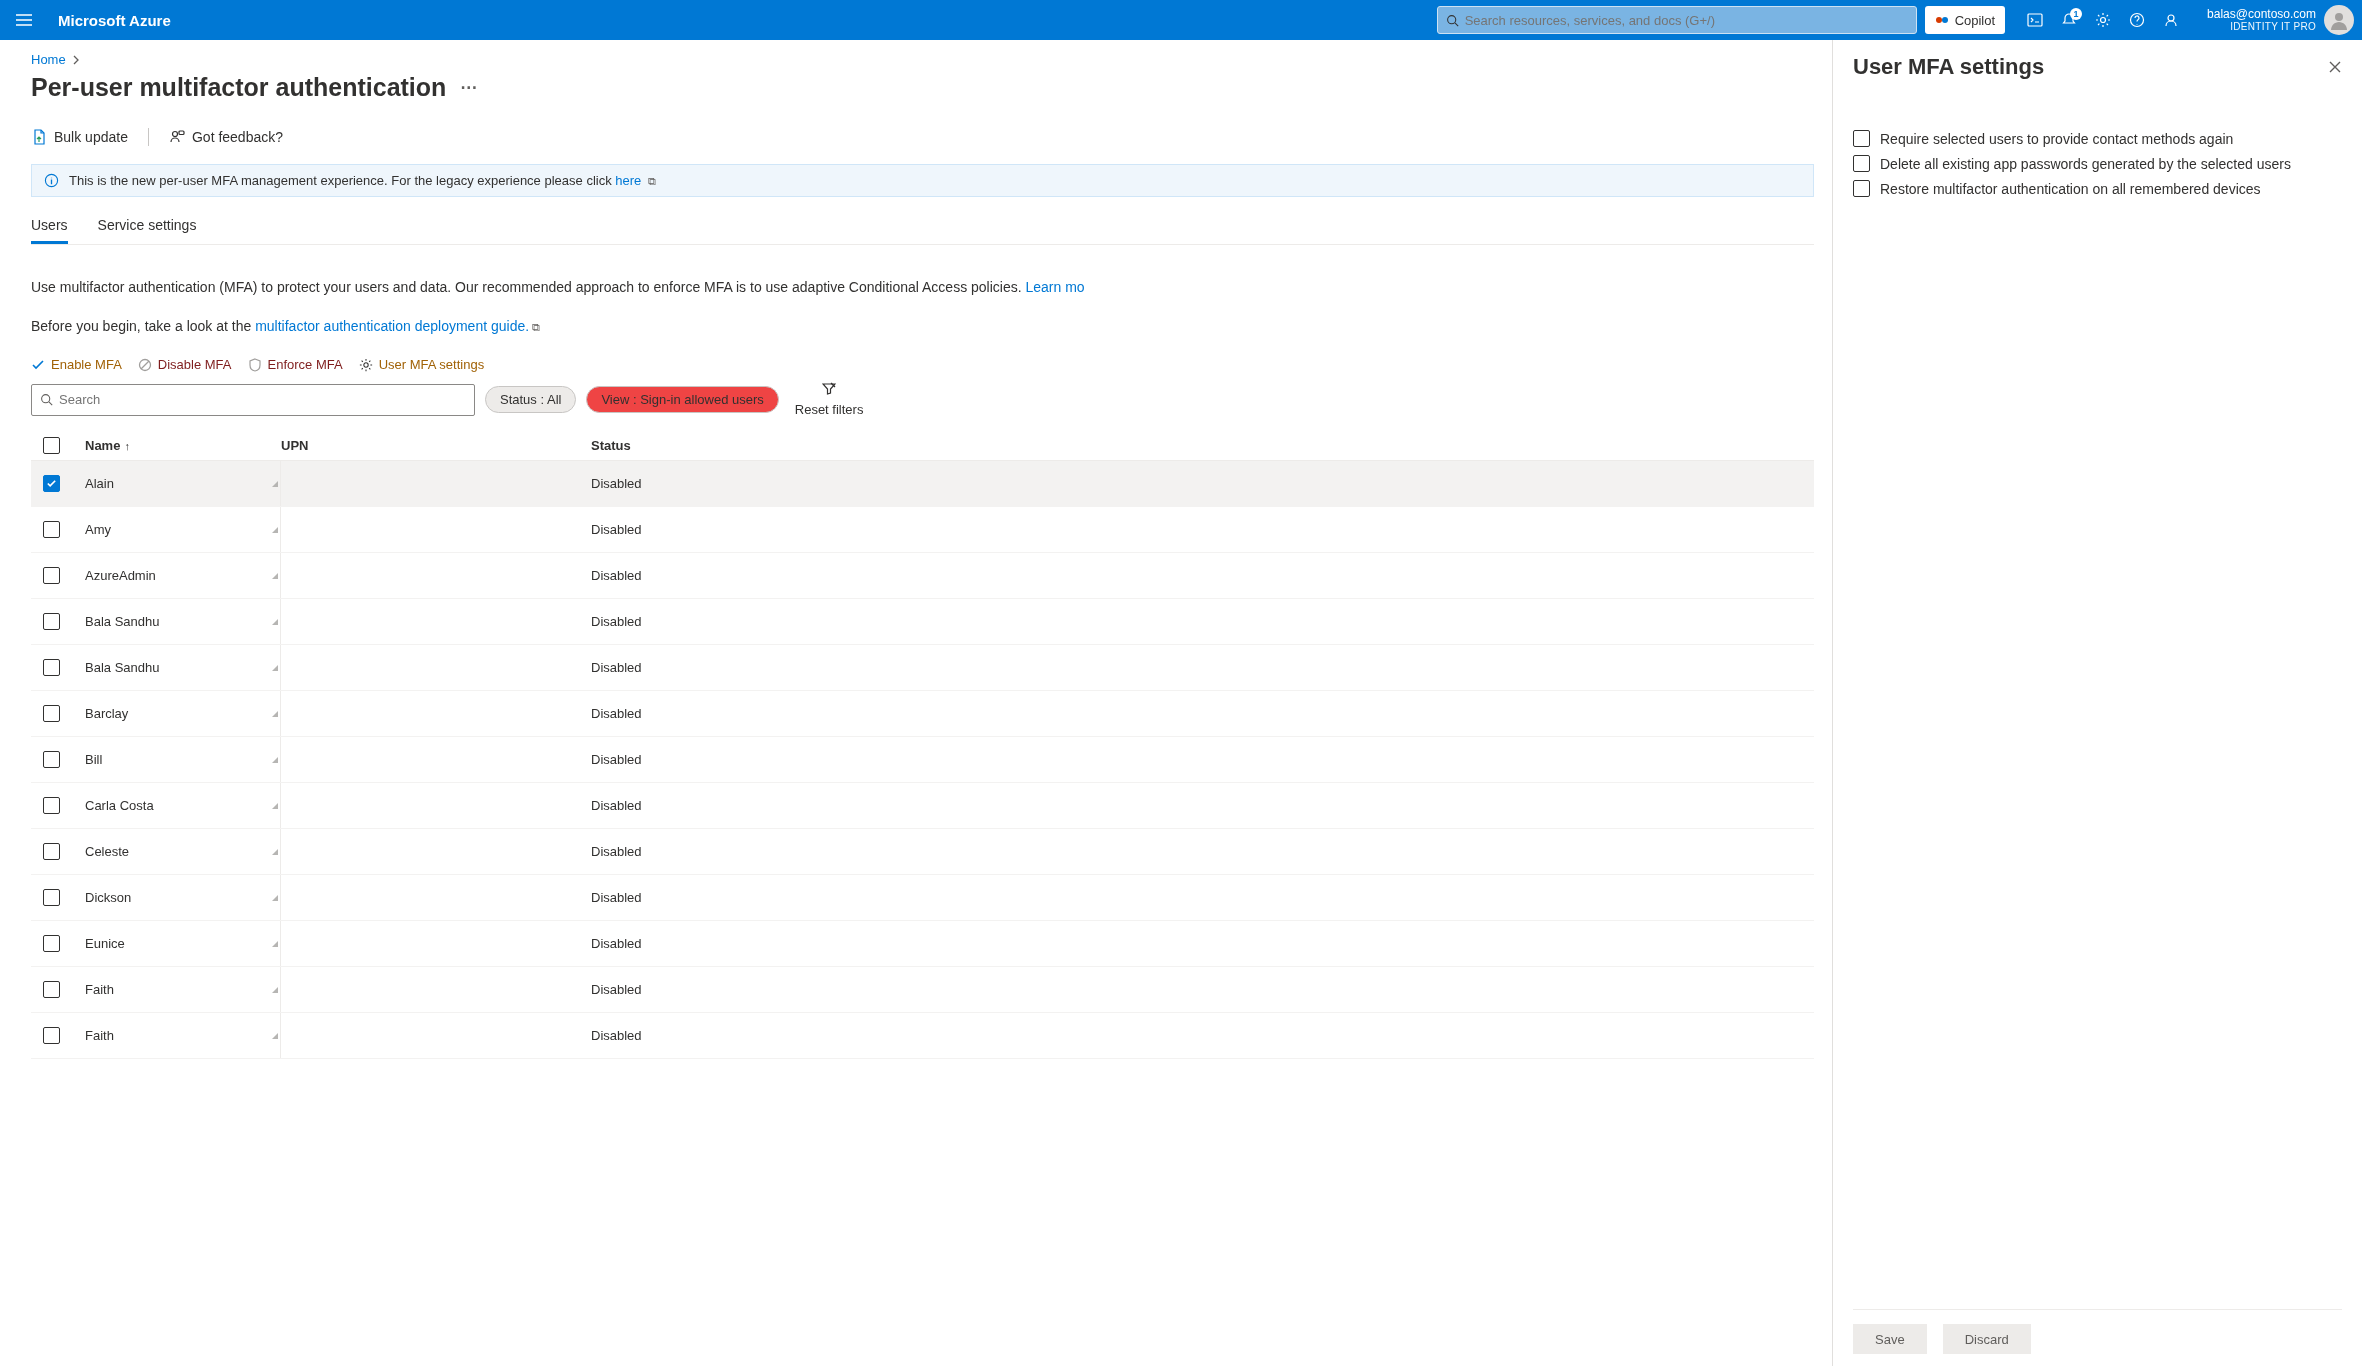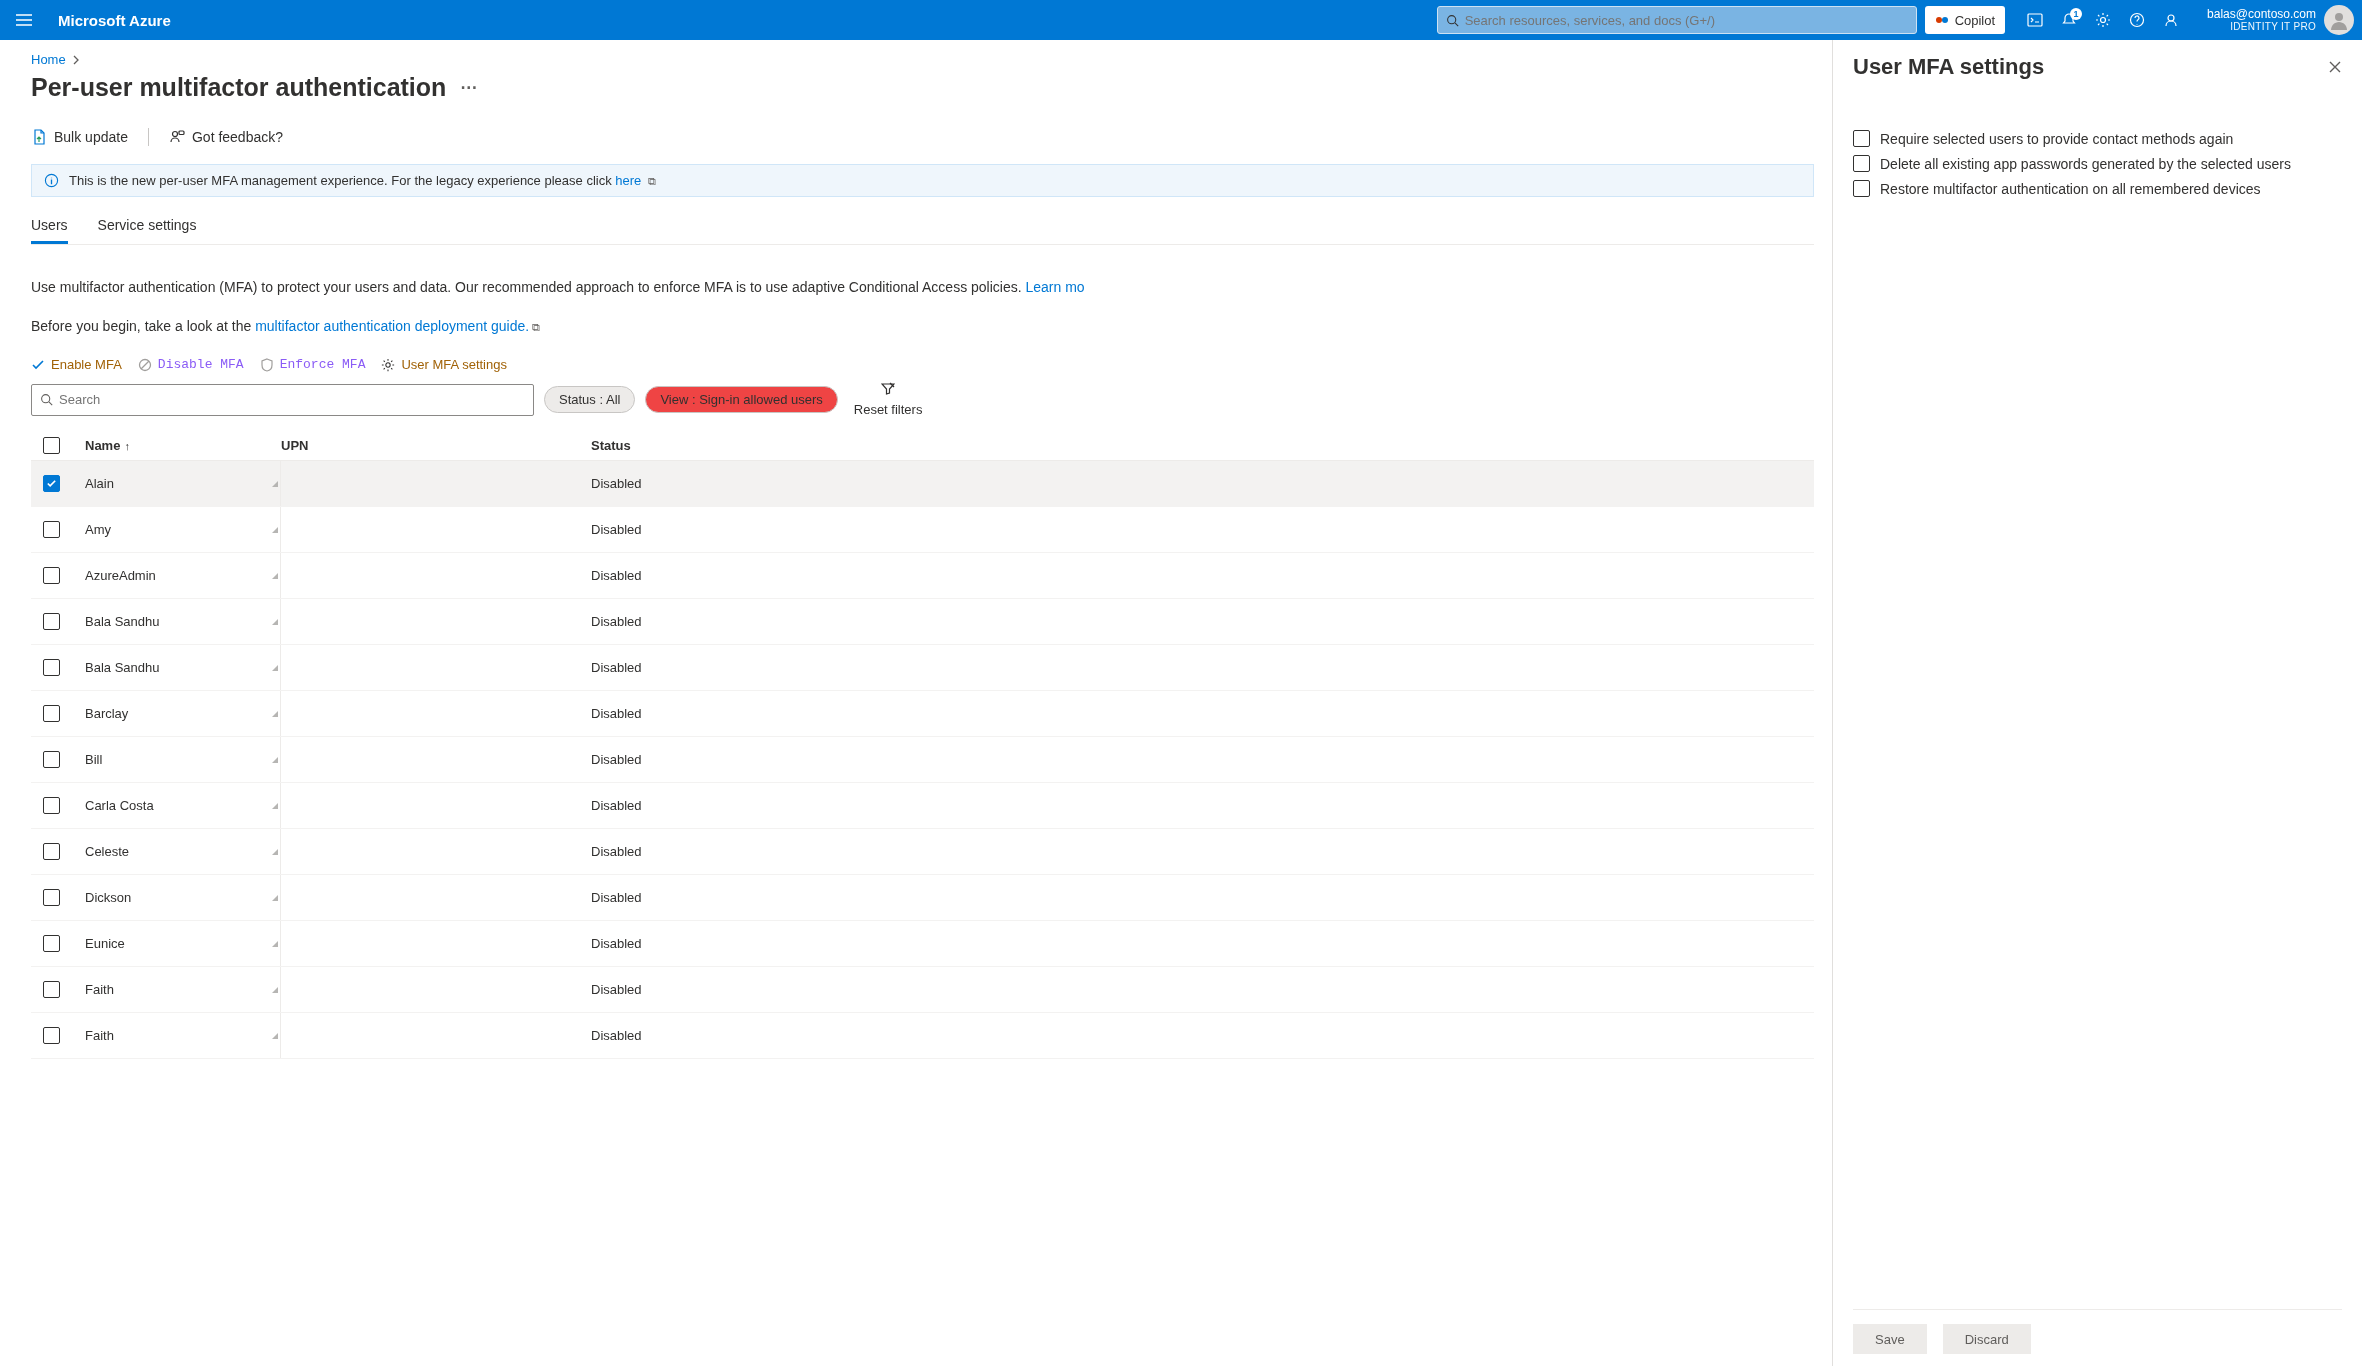--- a/index.html
+++ b/index.html
@@ -48,26 +48,26 @@
   
   .desc { margin-top:32px; font-size:14px; line-height:1.5; color:#323130;}
   .desc a { color:#0078d4; text-decoration:none; cursor:pointer;}
   .desc2 { margin-top:18px; font-size:14px;}
   .ext-icon { font-size:11px; margin-left:3px; color:#605e5c;}
 
   
   .action-row { display:flex; align-items:center; gap:16px; margin-top:20px;}
   .action { display:flex; align-items:center; gap:6px; font-size:13px; cursor:pointer;}
   .action.enabled { color:#a16207; }
-  .action.disabled { color:#8b5cf6; cursor:default;font-family:Liberation Mono, monospace;}
+  .action.disabled { color:#7f1d1d; cursor:default;}
   .action .aicon { font-size:14px; }
 
   
   .filter-row { display:flex; align-items:center; gap:10px; margin-top:10px;}
-  .filter-search { border:1px solid #8a8886; height:32px; width:503px; display:flex; align-items:center; padding:0 8px; border-radius:2px;}
+  .filter-search { border:1px solid #8a8886; height:32px; width:444px; display:flex; align-items:center; padding:0 8px; border-radius:2px;}
   .filter-search input { border:none; outline:none; font-size:13px; width:100%; background:transparent;}
   .pill { border:1px solid #c8c6c4; border-radius:16px; padding:5px 14px; font-size:13px; cursor:pointer; background:#ef4444;}
   .pill.active { background:#edebe9; border-color:#c8c6c4;}
   .reset-filters { display:flex; align-items:center; gap:6px; font-size:13px; cursor:pointer; margin-left:6px;flex-direction:column;}
 
   
   .table { margin-top:14px; }
   .thead { display:flex; align-items:center; padding:6px 0; font-weight:600; font-size:13px; color:#323130; border-bottom:1px solid #edebe9;}
   .col-check { width:50px; padding-left:12px; }
   .col-name { width:200px; padding-left:4px;}

